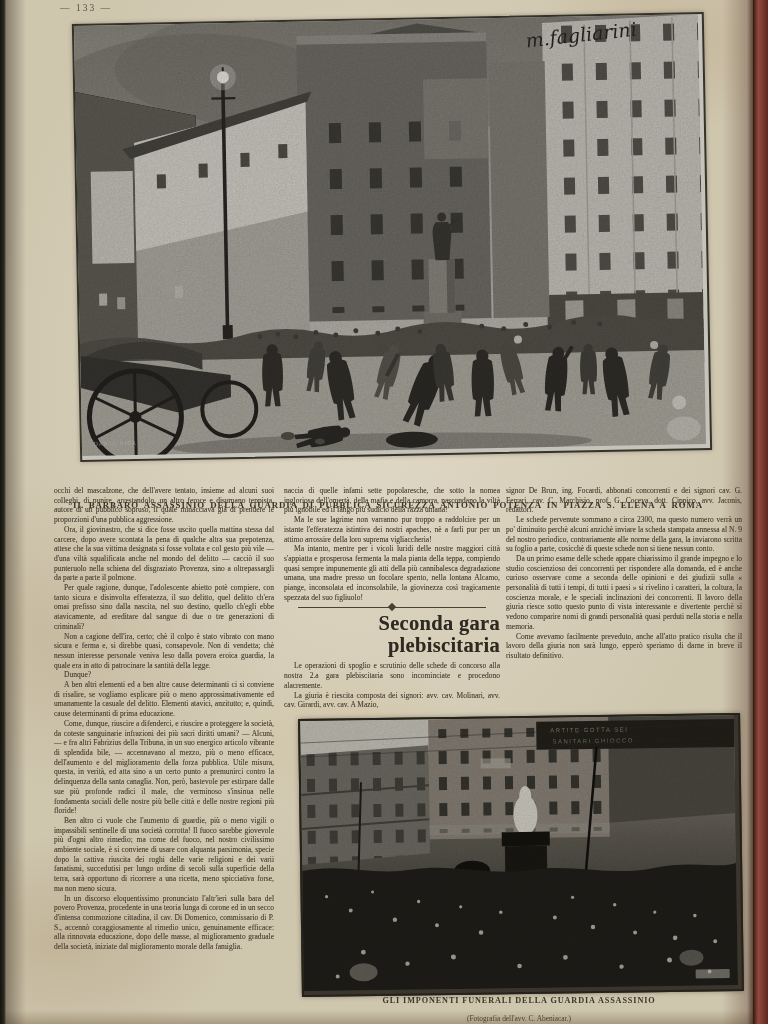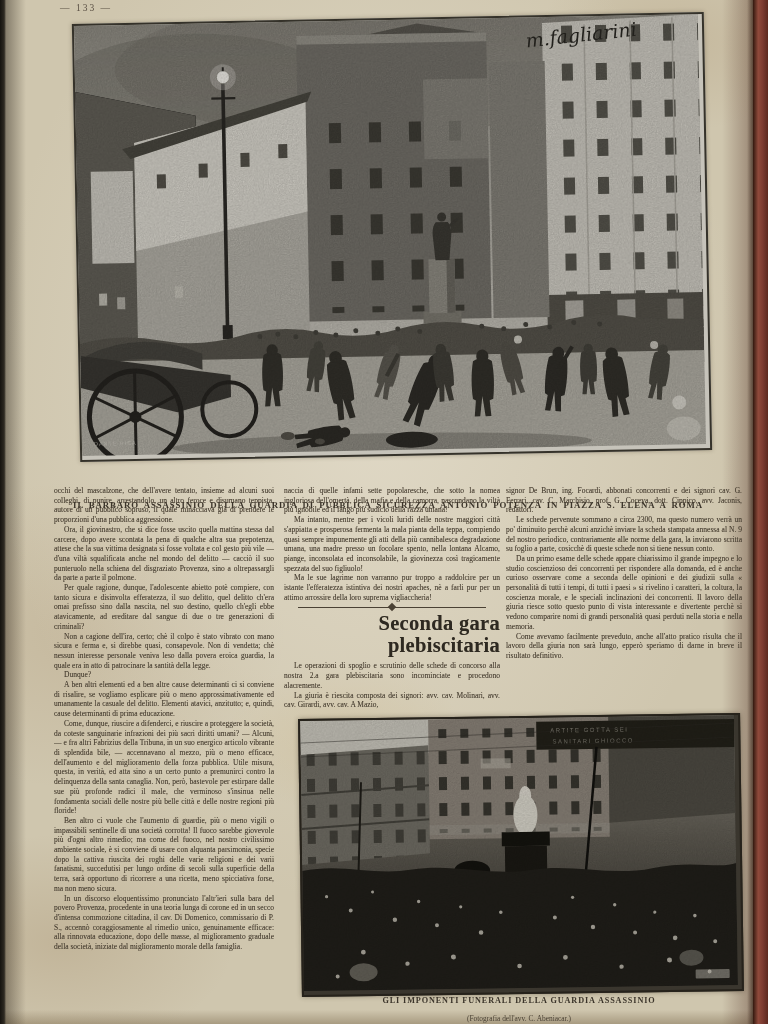--- a/index.html
+++ b/index.html
@@ -205,22 +205,22 @@
     <p>Non a cagione dell'ira, certo; chè il colpo è stato vibrato con mano sicura e ferma e, si direbbe quasi, consapevole. Non di vendetta; chè nessun interesse personale veniva leso dalla povera eroica guardia, la quale era in atto di patrocinare la santità della legge.</p>
     <p>Dunque?</p>
     <p>A ben altri elementi ed a ben altre cause determinanti ci si conviene di risalire, se vogliamo esplicare più o meno approssimativamente ed umanamente la casuale del delitto. Elementi atavici, anzitutto; e, quindi, cause determinanti di prima educazione.</p>
     <p>Come, dunque, riuscire a difenderci, e riuscire a proteggere la società, da coteste sanguinarie infrazioni dei più sacri diritti umani? — Alcuni, — e fra altri Fabrizius della Tribuna, in un suo energico articolo vibrante di splendida bile, — accennavano al mezzo, più o meno efficace, dell'aumento e del miglioramento della forza pubblica. Utile misura, questa, in verità, ed atta sino a un certo punto a premunirci contro la delinquenza della santa canaglia. Non, però, bastevole per estirpare dalle sue più profonde radici il male, che verminoso s'insinua nelle fondamenta sociali delle nostre più belle città e delle nostre regioni più floride!</p>
     <p>Ben altro ci vuole che l'aumento di guardie, più o meno vigili o impassibili sentinelle di una società corrotta! Il fuoco sarebbe giovevole più d'ogni altro rimedio; ma come del fuoco, nel nostro civilissimo ambiente sociale, è si conviene di usare con alquanta parsimonia, specie dopo la cattiva riuscita dei roghi delle varie religioni e dei varii fanatismi, succedutisi per lungo ordine di secoli sulla superficie della terra, sarà opportuno di ricorrere a una ricetta, meno spicciativa forse, ma non meno sicura.</p>
     <p>In un discorso eloquentissimo pronunciato l'altr'ieri sulla bara del povero Provenza, procedente in una teoria lunga di corone ed in un secco d'intensa commozione cittadina, il cav. Di Domenico, commissario di P. S., accennò coraggiosamente al rimedio unico, genuinamente efficace: alla rinnovata educazione, dopo delle masse, al miglioramento graduale della società, iniziate dal miglioramento morale della famiglia.</p>
   </div>
 
   <div class="col col2">
     <p class="noindent">naccia di quelle infami sette popolaresche, che sotto la nomea ingloriosa dell'omertà, della mafia e della camorra, nascondano la viltà più ignobile ed il fango più sudicio della razza umana!</p>
+    <p>Ma le sue lagrime non varranno pur troppo a raddolcire per un istante l'efferatezza istintiva dei nostri apaches, nè a farli pur per un attimo arrossire della loro suprema vigliaccheria!</p>
     <p>Ma intanto, mentre per i vicoli luridi delle nostre maggiori città s'appiatta e prosperosa fermenta la mala pianta della teppa, compiendo quasi sempre impunemente gli atti della più cannibalesca degradazione umana, una madre presso un focolare spento, nella lontana Alcamo, piange, inconsolata ed inconsolabile, la giovinezza così tragicamente spezzata del suo figliuolo!</p>
-    <p>Ma le sue lagrime non varranno pur troppo a raddolcire per un istante l'efferatezza istintiva dei nostri apaches, nè a farli pur per un attimo arrossire della loro suprema vigliaccheria!</p>
     <div class="divider">
         <span class="diamond"></span>
       </div>
     <h2 class="headline">Seconda gara plebiscitaria</h2>
     <p>Le operazioni di spoglio e scrutinio delle schede di concorso alla nostra 2.a gara plebiscitaria sono incominciate e procedono alacremente.</p>
     <p>La giuria è riescita composta dei signori: avv. cav. Molinari, avv. cav. Girardi, avv. cav. A Mazio,</p>
   </div>
 
   <div class="col col3">
     <p class="noindent">signor De Brun, ing. Focardi, abbonati concorrenti e dei signori cav. G. Ferrari, cav. C. Marchisio, prof. G. Coceva, dott. Cippico, avv. Jaconis, redattori.</p>

